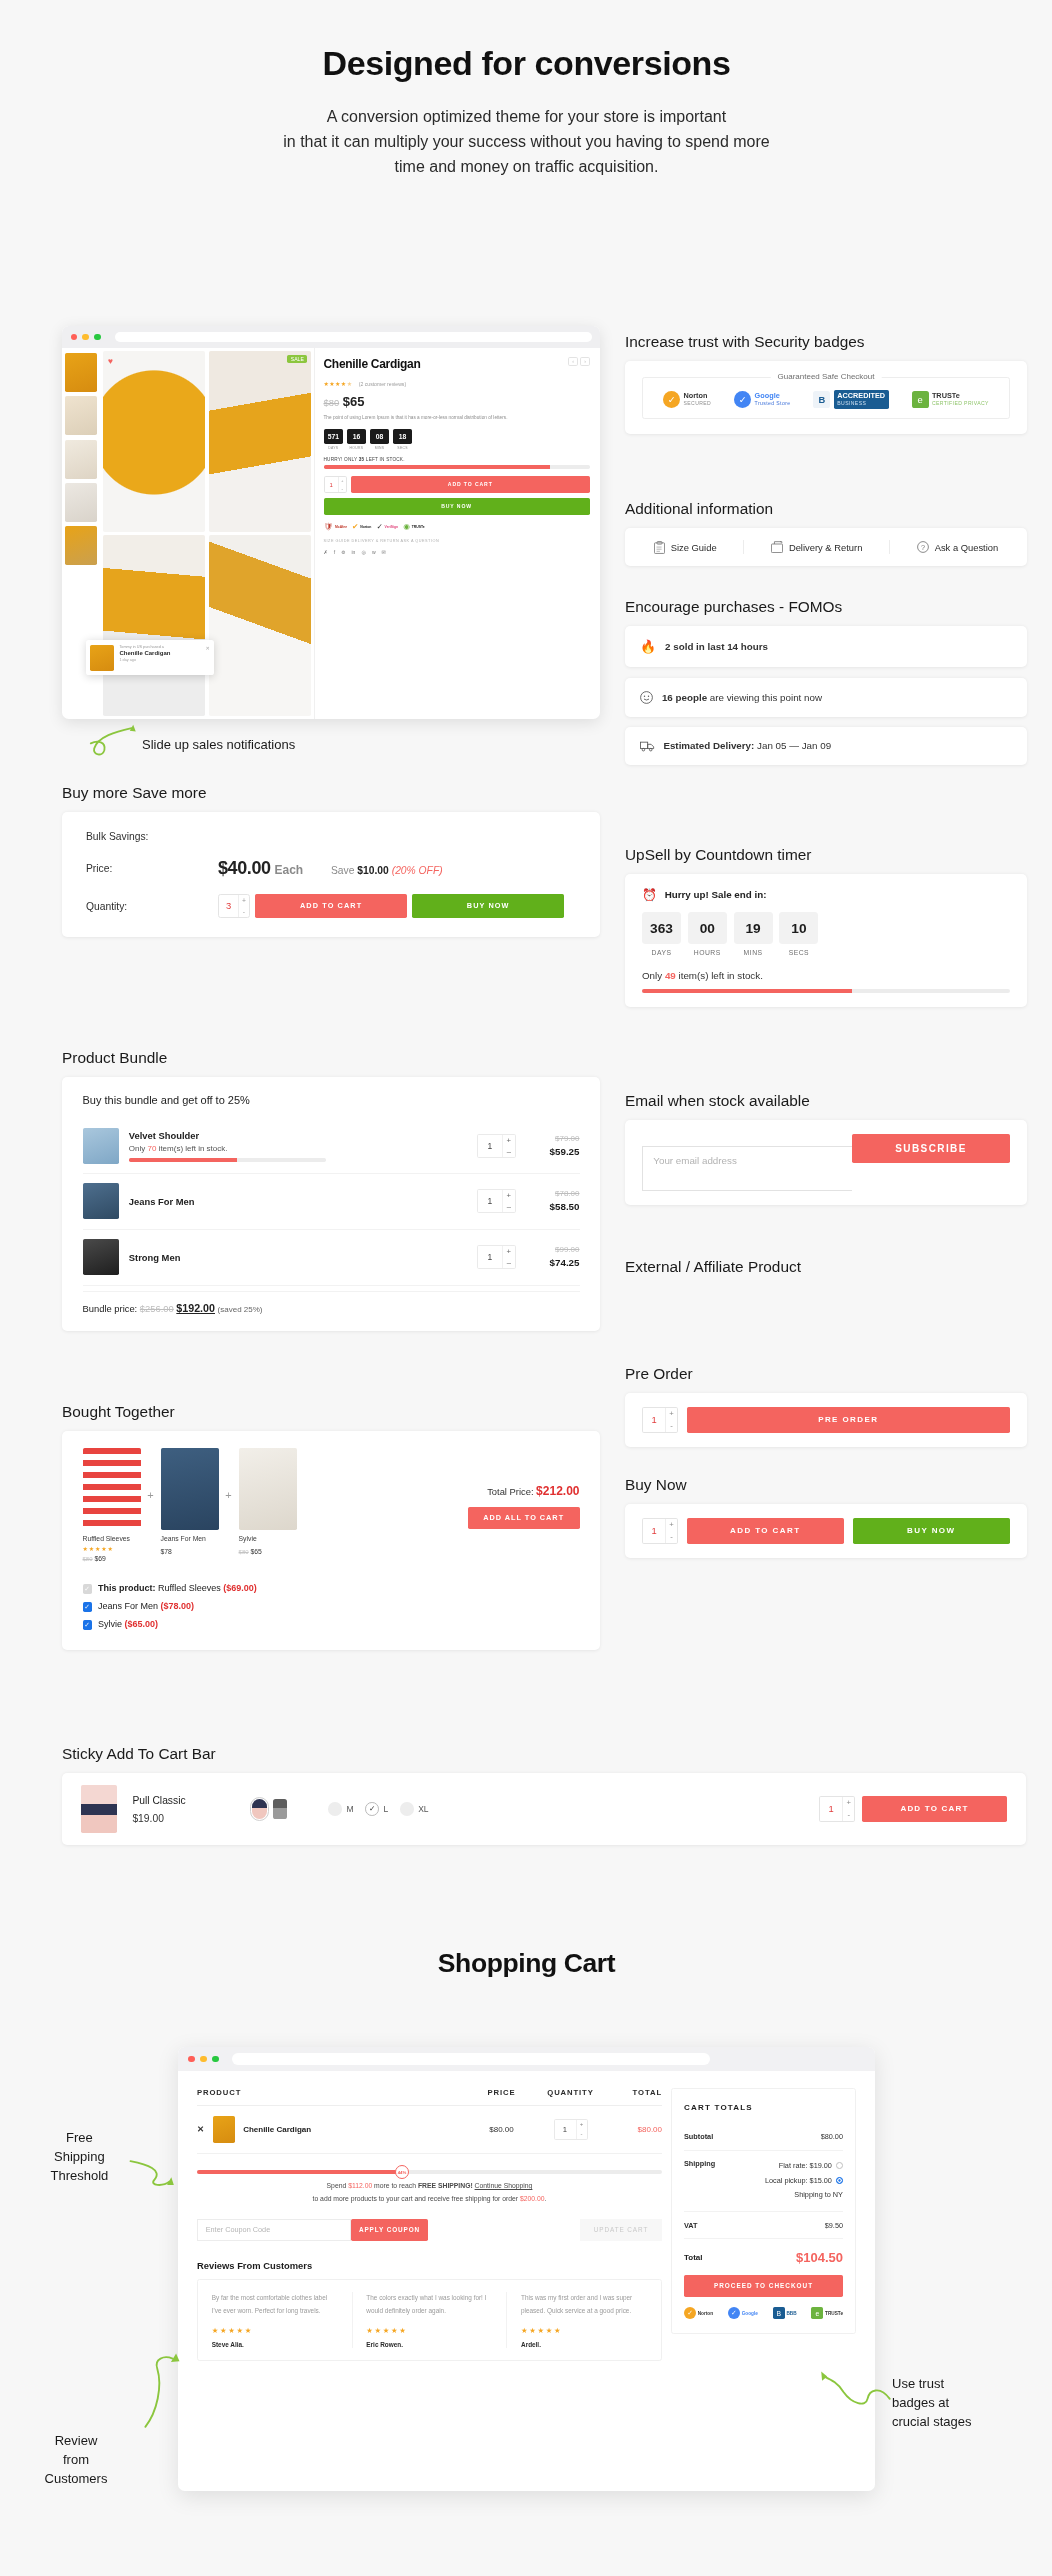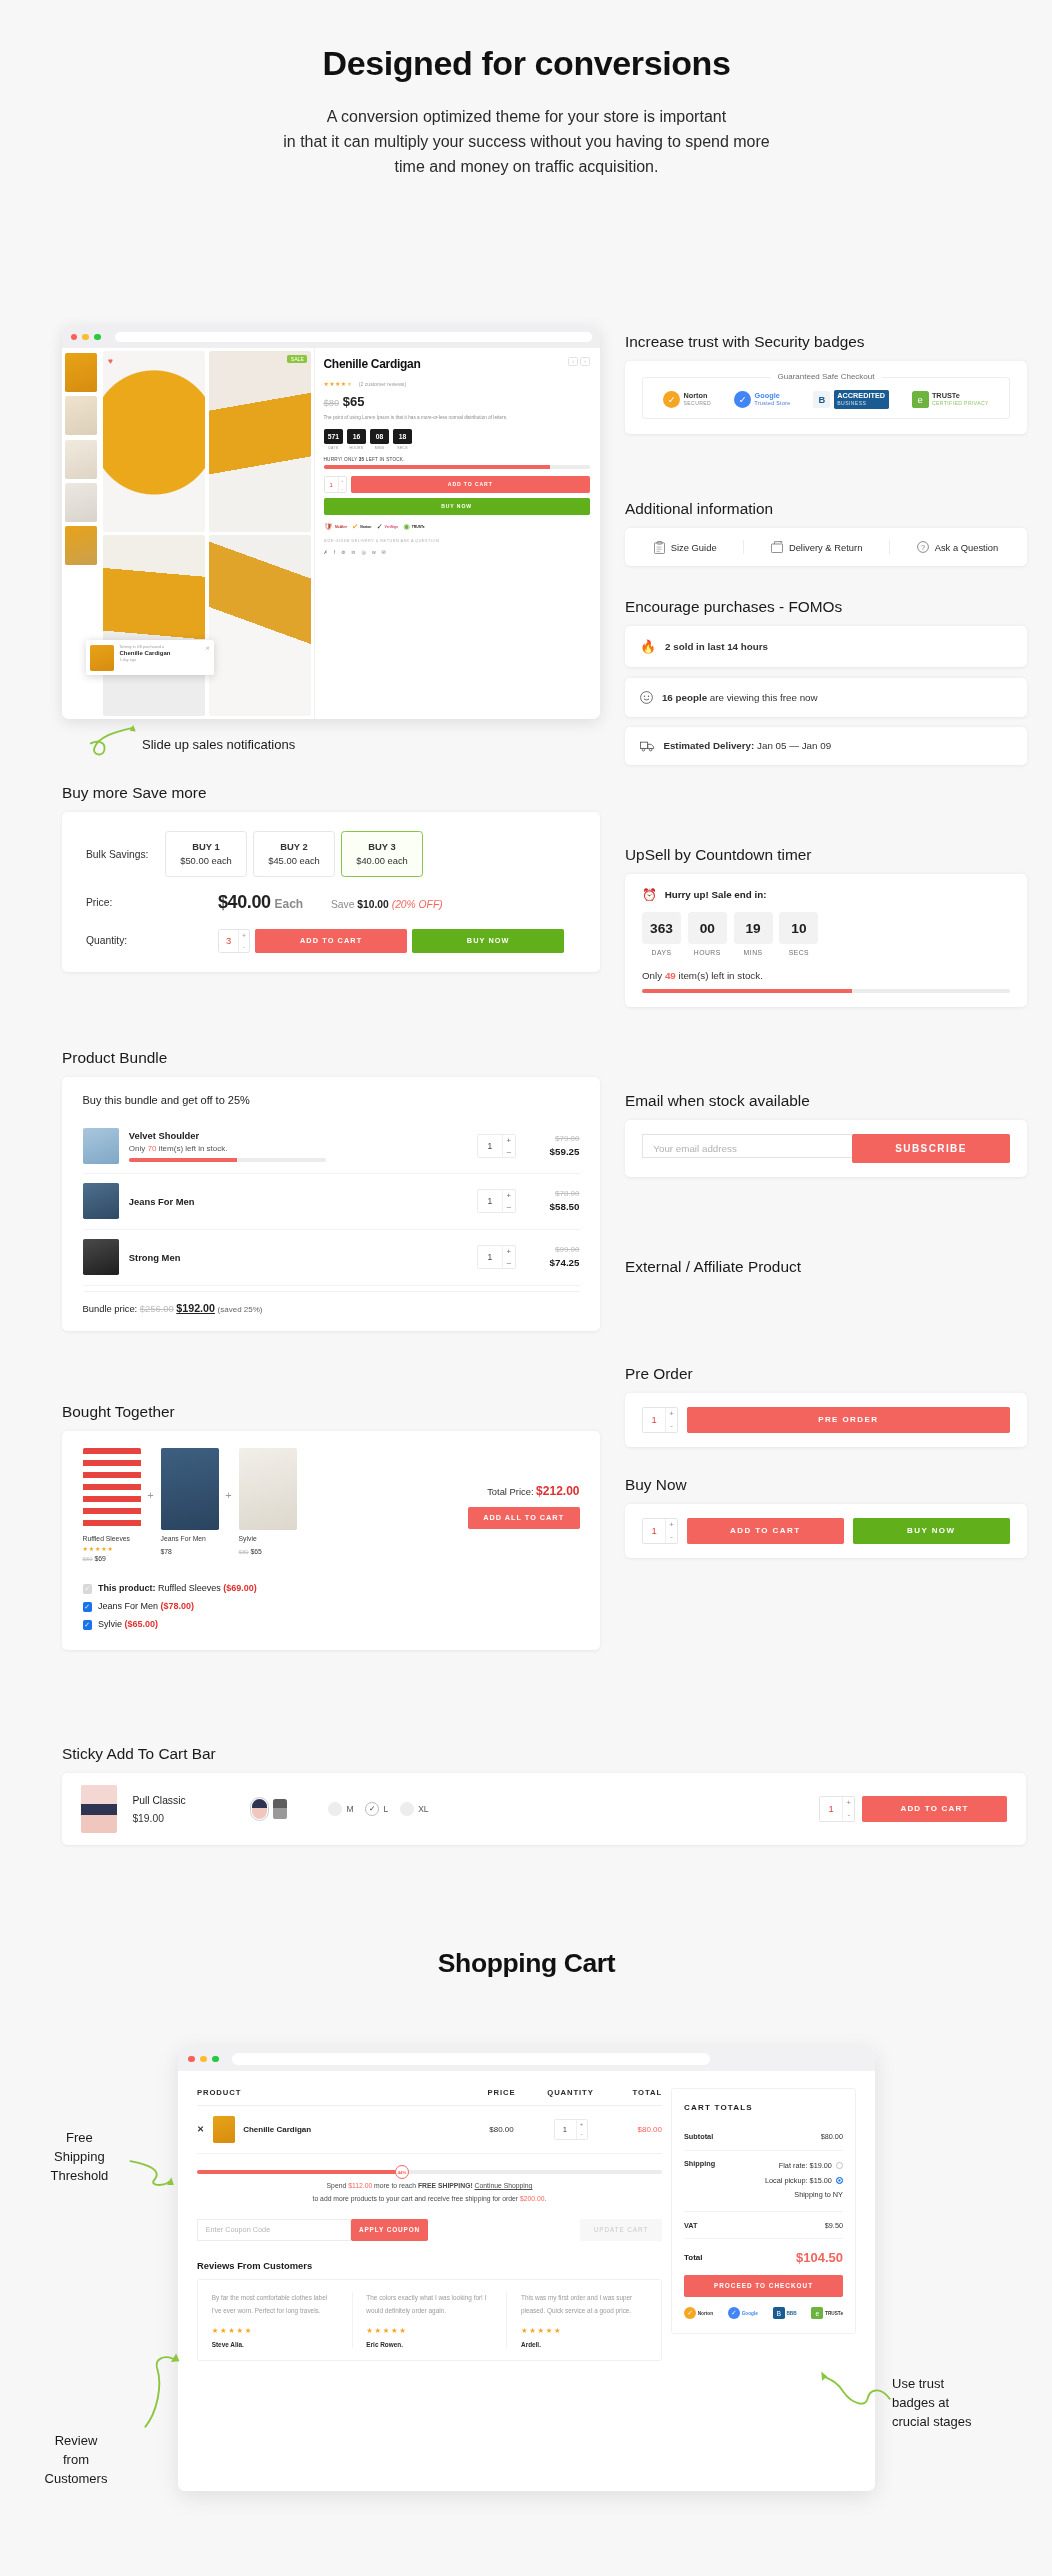--- a/index.html
+++ b/index.html
@@ -196,21 +196,21 @@
   .cdt .bx{width:39px;}
   .cdt .bx .n{background:#f2f2f2;border-radius:3.4px;text-align:center;font-size:13.7px;font-weight:700;padding:8.5px 0;color:#1c1c1c;}
   .cdt .bx .l{text-align:center;font-size:6.8px;color:#6e6e6e;margin-top:5.1px;letter-spacing:0.5px;}
   .cdt .only{font-size:9.8px;color:#333;margin-top:13.7px;}
   .cdt .only i{color:#f4645f;font-style:normal;font-weight:700;}
   .cdt .pbar{height:4.3px;background:#ececec;border-radius:2.6px;margin-top:7.7px;overflow:hidden;}
   .cdt .pbar>i{display:block;height:100%;background:#f4645f;}
 
   .emailcard{padding:13.7px 17px;}
   .emrow{display:flex;}
-  .eminput{flex:1;height:24px;border:0.9px solid #e2e2e2;border-right:none;font-size:9.8px;color:#b3b3b3;padding:0 10.3px;line-height:27px;}
+  .eminput{flex:1;height:45px;border:0.9px solid #e2e2e2;border-right:none;font-size:9.8px;color:#b3b3b3;padding:0 10.3px;line-height:27px;margin-top:12px;}
   .embtn{width:158px;height:29px;line-height:29px;font-size:10px;letter-spacing:1.4px;}
   .emok{color:#16b028;font-size:9.8px;line-height:1.55;margin-top:10.3px;}
 
   .onecta{padding:13.7px 17px;}
   .fullbtn{display:block;width:100%;height:26px;line-height:26px;font-size:8px;letter-spacing:1.4px;}
   .qtyline{display:flex;gap:8.5px;align-items:center;}
   .qbig{display:flex;border:0.9px solid #e4e4e4;border-radius:1.7px;width:36px;height:26px;}
   .qbig .v{flex:1;text-align:center;font-size:9.4px;color:#e13c3c;line-height:24px;}
   .qbig .b{width:12px;border-left:0.9px solid #eee;display:flex;flex-direction:column;}
   .qbig .b span{flex:1;font-size:7.7px;text-align:center;color:#888;line-height:12px;}
@@ -406,34 +406,20 @@
   <path d="M58 6 C 40 10, 18 16, 14 30 C 12 38, 24 40, 26 32 C 28 22, 18 20, 10 24" stroke="#8bc63e" stroke-width="2.2" fill="none" stroke-linecap="round"></path>
   <path d="M60 2 L56 9 L63 10 Z" fill="#8bc63e"></path>
 </svg>
 <div class="anno" style="left:142px;top:736px;width:222px;text-align:left;">Slide up sales notifications</div>
 
 <div class="colL" style="top:784px;">
   <div class="sec-h">Buy more Save more</div>
   <div class="card bulk">
     <div class="brow">
       <div class="blabel">Bulk Savings:</div>
-      <div class="tiers">
-        <div class="tier">
-          <b>BUY 1</b><br>
-          <span>$50.00 each</span>
-        </div>
-        <div class="tier">
-          <b>BUY 2</b><br>
-          <span>$45.00 each</span>
-        </div>
-        <div class="tier active">
-          <b>BUY 3</b><br>
-          <span>$40.00 each</span>
-        </div>
-      </div>
     </div>
     <div class="brow">
       <div class="blabel">Price:</div>
       <div style="margin-left:53px;">
         <span class="bigprice">$40.00</span>
         <span class="small-each">Each</span>
         <span class="save">
           <span>Save</span>
           <b>$10.00</b>
           <span class="pct">(20% OFF)</span>
@@ -642,21 +628,21 @@
     <span style="font-size:13px;">🔥</span>
     <b>2 sold in last 14 hours</b>
   </div>
   <div class="card fomo" style="margin-bottom:10.3px;">
     <svg width="13" height="13" viewBox="0 0 15 15">
         <circle cx="7.5" cy="7.5" r="6.8" fill="none" stroke="#555"></circle>
         <circle cx="5.2" cy="6" r="0.8" fill="#555"></circle>
         <circle cx="9.8" cy="6" r="0.8" fill="#555"></circle>
         <path d="M4.6 9.3 Q7.5 11.6 10.4 9.3" fill="none" stroke="#555"></path>
       </svg>
-    <span><b>16 people</b><span> are viewing this free now</span></span>
+    <span><b>16 people</b><span> are viewing this point now</span></span>
   </div>
   <div class="card fomo">
     <svg width="14.5" height="12" viewBox="0 0 17 14">
         <rect x="0.5" y="2.5" width="8.5" height="7.5" fill="none" stroke="#555"></rect>
         <path d="M9 5 L13 5 L16 8 L16 10 L9 10 Z" fill="none" stroke="#555"></path>
         <circle cx="4" cy="11.3" r="1.5" fill="none" stroke="#555"></circle>
         <circle cx="12.6" cy="11.3" r="1.5" fill="none" stroke="#555"></circle>
       </svg>
     <span><b>Estimated Delivery:</b><span> Jan 05 — Jan 09</span></span>
   </div>

